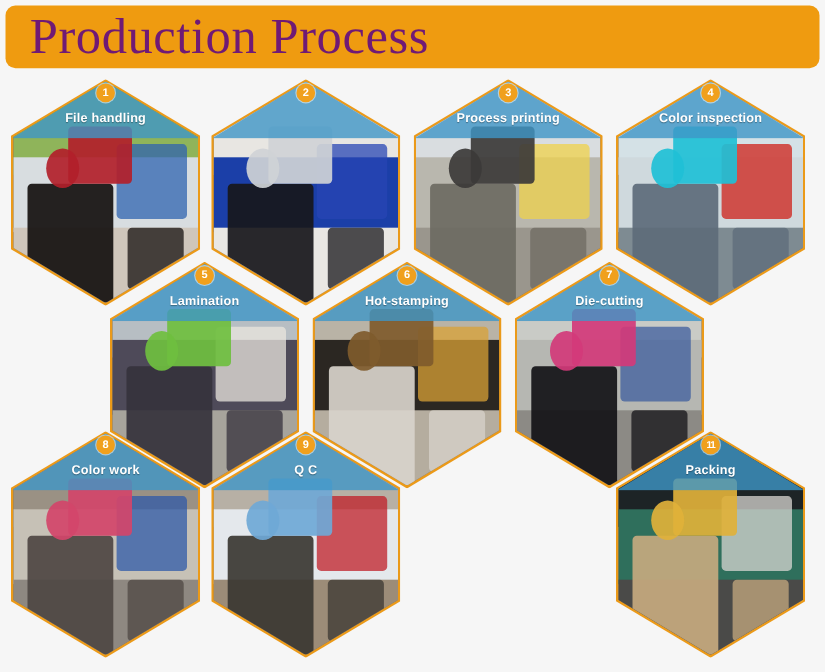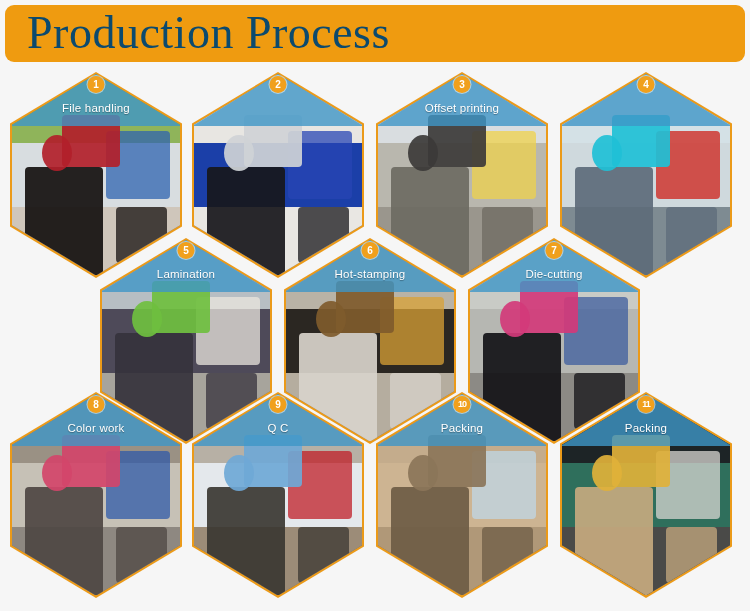--- a/index.html
+++ b/index.html
@@ -20,21 +20,21 @@
     background:#ef9b10;
     border-radius:9px;
     box-sizing:border-box;
   }
   #header-title{
     position:absolute;
     left:22px; top:-2px;
     font-family:"Liberation Serif", serif;
     font-size:46px;
     line-height:60px;
-    color:#0c4a6e;
+    color:#701a75;
     letter-spacing:0.5px;
     white-space:nowrap;
   }
 
   
   #hex-stage{
     position:absolute;
     left:0; top:62px;
     width:750px; height:549px;
   }
@@ -81,21 +81,21 @@
     background:rgba(62,150,199,0.80);
     -webkit-clip-path:polygon(50% 0%, 100% 98%, 100% 100%, 0% 100%, 0% 98%);
     clip-path:polygon(50% 0%, 100% 98%, 100% 100%, 0% 100%, 0% 98%);
   }
   .hex-label{
     position:absolute;
     left:0; top:30px;
     width:172px;
     text-align:center;
     font-size:11.5px;
-    font-weight:normal;
+    font-weight:bold;
     color:#ffffff;
     text-shadow:0 1px 1px rgba(0,0,0,.35);
     letter-spacing:.2px;
     white-space:nowrap;
     pointer-events:none;
   }
   .hex-badge{
     position:absolute;
     left:50%; top:4px;
     transform:translateX(-50%);
@@ -165,38 +165,39 @@
           <div class="floor" style="background: rgb(154, 150, 141);"></div>
           <div class="blob" style="left: 8%; top: 46%; width: 46%; height: 54%; background: rgb(109, 106, 98); opacity: 0.92;"></div>
           <div class="blob" style="left: 56%; top: 28%; width: 38%; height: 34%; background: rgb(239, 210, 75); opacity: 0.75;"></div>
           <div class="blob" style="left: 30%; top: 20%; width: 34%; height: 26%; background: rgb(60, 58, 56); opacity: 0.92;"></div>
           <div class="blob" style="left: 62%; top: 66%; width: 30%; height: 28%; background: rgb(109, 106, 98); opacity: 0.75;"></div>
           <div class="blob round" style="left: 18%; top: 30%; width: 18%; height: 18%; background: rgb(60, 58, 56); opacity: 0.92;"></div>
         </div>
       </div>
       <div class="hex-banner"></div>
       <div class="hex-badge">3</div>
-      <div class="hex-label">Offset printing</div>
+      <div class="hex-label">Process printing</div>
     </div>
     <div class="hex-cell" style="left: 560px; top: 10px;">
       <div class="hex-outer"></div>
       <div class="hex-inner">
         <div class="photo">
           <div class="sky" style="background: rgb(212, 225, 230);"></div>
           <div class="mid" style="background: rgb(207, 217, 221);"></div>
           <div class="floor" style="background: rgb(126, 139, 146);"></div>
           <div class="blob" style="left: 8%; top: 46%; width: 46%; height: 54%; background: rgb(93, 107, 121); opacity: 0.92;"></div>
           <div class="blob" style="left: 56%; top: 28%; width: 38%; height: 34%; background: rgb(207, 32, 24); opacity: 0.75;"></div>
           <div class="blob" style="left: 30%; top: 20%; width: 34%; height: 26%; background: rgb(32, 192, 214); opacity: 0.92;"></div>
           <div class="blob" style="left: 62%; top: 66%; width: 30%; height: 28%; background: rgb(93, 107, 121); opacity: 0.75;"></div>
           <div class="blob round" style="left: 18%; top: 30%; width: 18%; height: 18%; background: rgb(32, 192, 214); opacity: 0.92;"></div>
         </div>
       </div>
       <div class="hex-banner"></div>
       <div class="hex-badge">4</div>
+      <div class="hex-label">Color inspection</div>
     </div>
     <div class="hex-cell" style="left: 100px; top: 176px;">
       <div class="hex-outer"></div>
       <div class="hex-inner">
         <div class="photo">
           <div class="sky" style="background: rgb(183, 190, 195);"></div>
           <div class="mid" style="background: rgb(78, 74, 89);"></div>
           <div class="floor" style="background: rgb(167, 164, 156);"></div>
           <div class="blob" style="left: 8%; top: 46%; width: 46%; height: 54%; background: rgb(53, 50, 60); opacity: 0.92;"></div>
           <div class="blob" style="left: 56%; top: 28%; width: 38%; height: 34%; background: rgb(233, 230, 222); opacity: 0.75;"></div>
@@ -274,38 +275,20 @@
           <div class="blob" style="left: 56%; top: 28%; width: 38%; height: 34%; background: rgb(192, 31, 40); opacity: 0.75;"></div>
           <div class="blob" style="left: 30%; top: 20%; width: 34%; height: 26%; background: rgb(111, 168, 214); opacity: 0.92;"></div>
           <div class="blob" style="left: 62%; top: 66%; width: 30%; height: 28%; background: rgb(59, 55, 50); opacity: 0.75;"></div>
           <div class="blob round" style="left: 18%; top: 30%; width: 18%; height: 18%; background: rgb(111, 168, 214); opacity: 0.92;"></div>
         </div>
       </div>
       <div class="hex-banner"></div>
       <div class="hex-badge">9</div>
       <div class="hex-label">Q C</div>
     </div>
-    <div class="hex-cell" style="left: 376px; top: 330px;">
-      <div class="hex-outer"></div>
-      <div class="hex-inner">
-        <div class="photo">
-          <div class="sky" style="background: rgb(196, 172, 140);"></div>
-          <div class="mid" style="background: rgb(205, 180, 146);"></div>
-          <div class="floor" style="background: rgb(176, 152, 120);"></div>
-          <div class="blob" style="left: 8%; top: 46%; width: 46%; height: 54%; background: rgb(110, 92, 69); opacity: 0.92;"></div>
-          <div class="blob" style="left: 56%; top: 28%; width: 38%; height: 34%; background: rgb(191, 215, 230); opacity: 0.75;"></div>
-          <div class="blob" style="left: 30%; top: 20%; width: 34%; height: 26%; background: rgb(139, 117, 89); opacity: 0.92;"></div>
-          <div class="blob" style="left: 62%; top: 66%; width: 30%; height: 28%; background: rgb(110, 92, 69); opacity: 0.75;"></div>
-          <div class="blob round" style="left: 18%; top: 30%; width: 18%; height: 18%; background: rgb(139, 117, 89); opacity: 0.92;"></div>
-        </div>
-      </div>
-      <div class="hex-banner"></div>
-      <div class="hex-badge two">10</div>
-      <div class="hex-label">Packing</div>
-    </div>
     <div class="hex-cell" style="left: 560px; top: 330px;">
       <div class="hex-outer"></div>
       <div class="hex-inner">
         <div class="photo">
           <div class="sky" style="background: rgb(29, 36, 38);"></div>
           <div class="mid" style="background: rgb(47, 111, 92);"></div>
           <div class="floor" style="background: rgb(74, 74, 72);"></div>
           <div class="blob" style="left: 8%; top: 46%; width: 46%; height: 54%; background: rgb(198, 169, 127); opacity: 0.92;"></div>
           <div class="blob" style="left: 56%; top: 28%; width: 38%; height: 34%; background: rgb(216, 214, 210); opacity: 0.75;"></div>
           <div class="blob" style="left: 30%; top: 20%; width: 34%; height: 26%; background: rgb(224, 177, 58); opacity: 0.92;"></div>

